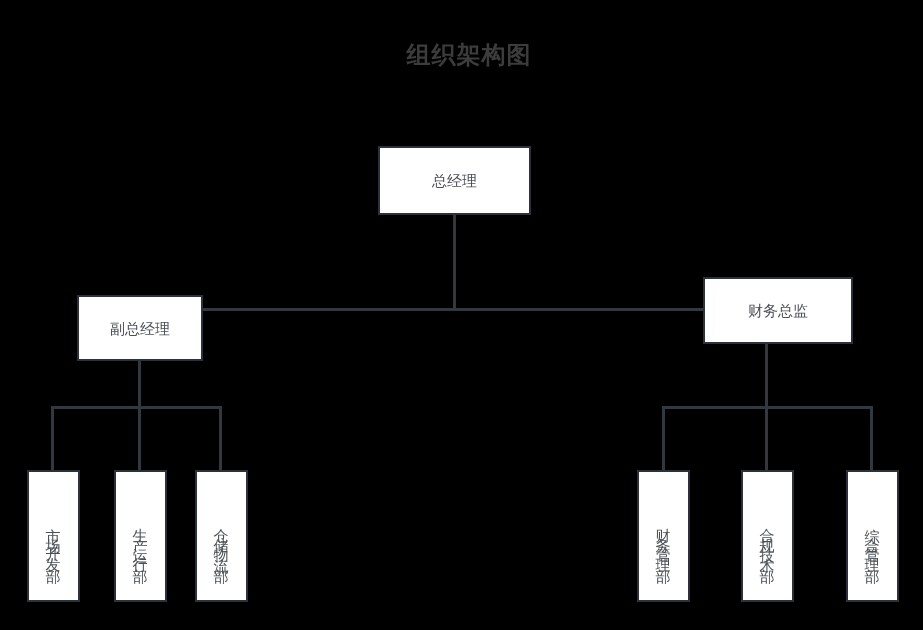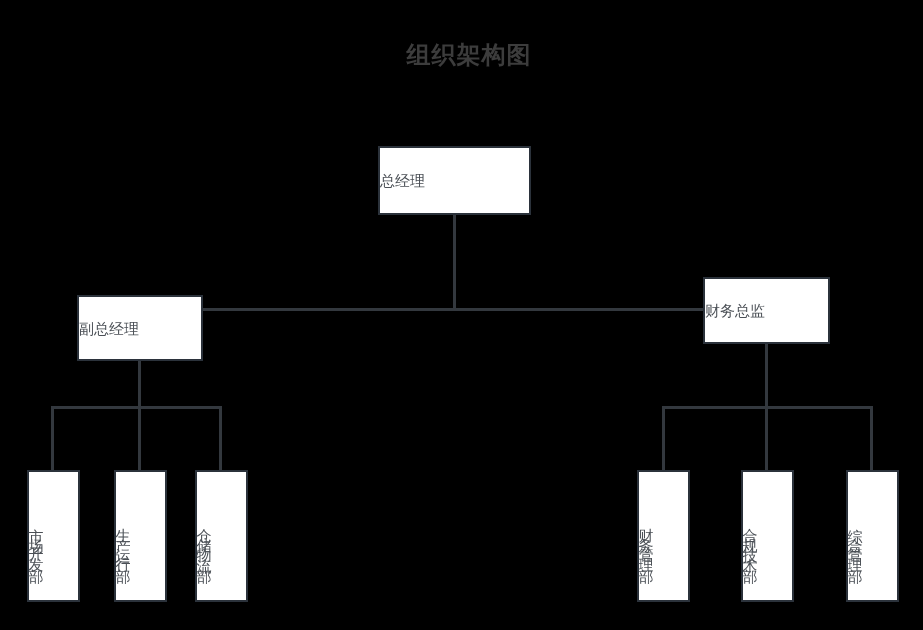--- a/index.html
+++ b/index.html
@@ -29,21 +29,21 @@
     letter-spacing: 1px;
     padding-left: 13px;
   }
   .node {
     position: absolute;
     box-sizing: border-box;
     background: #ffffff;
     border: 2px solid #2b323b;
     display: flex;
     align-items: center;
-    justify-content: flex-start;
+    justify-content: center;
     color: #4b5056;
     font-size: 15px;
     line-height: 1;
   }
   .node-label {
     white-space: nowrap;
   }
   .vlabel {
     writing-mode: vertical-rl;
     text-orientation: upright;
@@ -76,21 +76,21 @@
   <div class="line" style="left:662px; top:406px; width:3px; height:65px;"></div>
   <div class="line" style="left:870px; top:406px; width:3px; height:65px;"></div>
 
   <div class="node" style="left:378px; top:146px; width:153px; height:69px;">
     <span class="node-label">总经理</span>
   </div>
 
   <div class="node" style="left:77px; top:277px; width:126px; height:66px;margin-top:18px;">
     <span class="node-label">副总经理</span>
   </div>
-  <div class="node" style="left:703px; top:277px; width:127px; height:67px;">
+  <div class="node" style="left:703px; top:277px; width:150px; height:67px;">
     <span class="node-label">财务总监</span>
   </div>
 
   <div class="node" style="left:27px; top:470px; width:53px; height:132px;">
     <span class="vlabel">市场开发部</span>
   </div>
   <div class="node" style="left:114px; top:470px; width:53px; height:132px;">
     <span class="vlabel">生产运行部</span>
   </div>
   <div class="node" style="left:195px; top:470px; width:53px; height:132px;">

